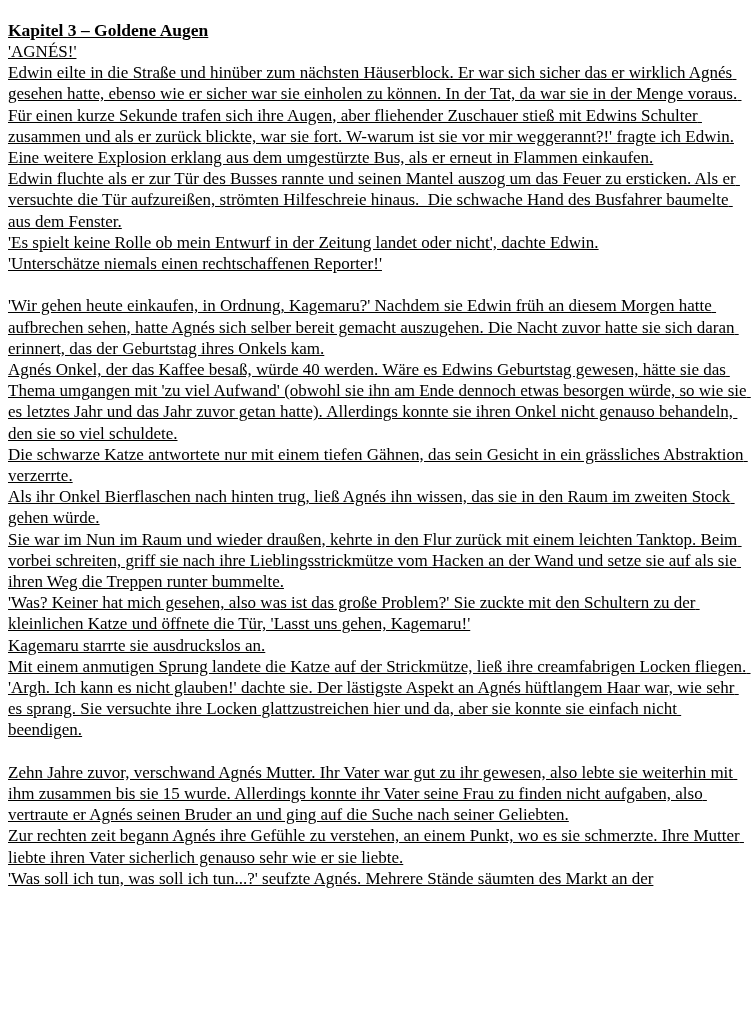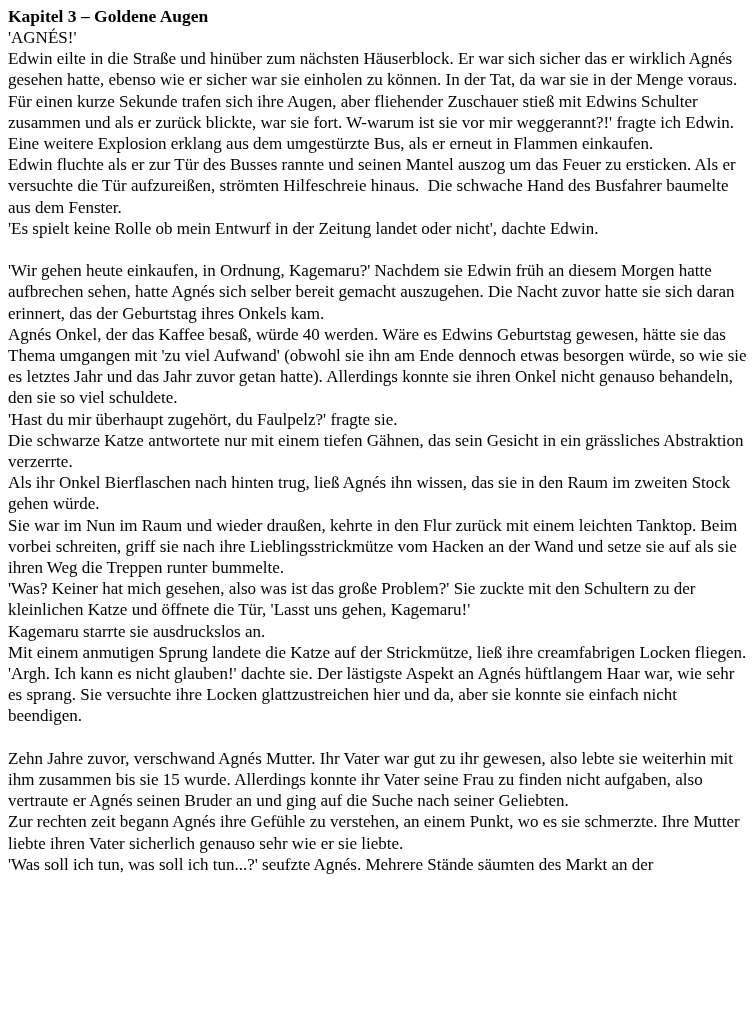--- a/index.html
+++ b/index.html
@@ -10,21 +10,22 @@
   body {
     width: 754px;
     height: 1022px;
     overflow: hidden;
     color: #000000;
     font-family: "Liberation Serif", "DejaVu Serif", serif;
     font-size: 17px;
     line-height: 21.2px;
   }
   .doc {
-    padding: 5px 7px 0 8px;
+    padding: 19px 7px 0 8px;
+    text-decoration: underline;
   }
   .doc-title {
     font-size: 17.5px;
     font-weight: bold;
     margin: 0;
     line-height: 22px;
   }
   .section {
     margin: 0;
   }
@@ -43,26 +44,26 @@
 <div class="doc">
 
   <h1 class="doc-title">Kapitel 3 – Goldene Augen</h1>
 
   <div class="section">
     <p class="para">'AGNÉS!'</p>
     <p class="para">Edwin eilte in die Straße und hinüber zum nächsten Häuserblock. Er war sich sicher das er wirklich Agnés gesehen hatte, ebenso wie er sicher war sie einholen zu können. In der Tat, da war sie in der Menge voraus. Für einen kurze Sekunde trafen sich ihre Augen, aber fliehender Zuschauer stieß mit Edwins Schulter zusammen und als er zurück blickte, war sie fort. W-warum ist sie vor mir weggerannt?!' fragte ich Edwin.</p>
     <p class="para">Eine weitere Explosion erklang aus dem umgestürzte Bus, als er erneut in Flammen einkaufen.</p>
     <p class="para">Edwin fluchte als er zur Tür des Busses rannte und seinen Mantel auszog um das Feuer zu ersticken. Als er versuchte die Tür aufzureißen, strömten Hilfeschreie hinaus.  Die schwache Hand des Busfahrer baumelte aus dem Fenster.</p>
     <p class="para">'Es spielt keine Rolle ob mein Entwurf in der Zeitung landet oder nicht', dachte Edwin.</p>
+    <p class="para">'Unterschätze niemals einen rechtschaffenen Reporter!'</p>
   </div>
 
   <div class="section">
     <p class="para">'Wir gehen heute einkaufen, in Ordnung, Kagemaru?' Nachdem sie Edwin früh an diesem Morgen hatte aufbrechen sehen, hatte Agnés sich selber bereit gemacht auszugehen. Die Nacht zuvor hatte sie sich daran erinnert, das der Geburtstag ihres Onkels kam.</p>
     <p class="para">Agnés Onkel, der das Kaffee besaß, würde 40 werden. Wäre es Edwins Geburtstag gewesen, hätte sie das Thema umgangen mit 'zu viel Aufwand' (obwohl sie ihn am Ende dennoch etwas besorgen würde, so wie sie es letztes Jahr und das Jahr zuvor getan hatte). Allerdings konnte sie ihren Onkel nicht genauso behandeln, den sie so viel schuldete.</p>
-    <p class="para">'Hast du mir überhaupt zugehört, du Faulpelz?' fragte sie.</p>
     <p class="para">Die schwarze Katze antwortete nur mit einem tiefen Gähnen, das sein Gesicht in ein grässliches Abstraktion verzerrte.</p>
     <p class="para">Als ihr Onkel Bierflaschen nach hinten trug, ließ Agnés ihn wissen, das sie in den Raum im zweiten Stock gehen würde.</p>
     <p class="para">Sie war im Nun im Raum und wieder draußen, kehrte in den Flur zurück mit einem leichten Tanktop. Beim vorbei schreiten, griff sie nach ihre Lieblingsstrickmütze vom Hacken an der Wand und setze sie auf als sie ihren Weg die Treppen runter bummelte.</p>
     <p class="para">'Was? Keiner hat mich gesehen, also was ist das große Problem?' Sie zuckte mit den Schultern zu der kleinlichen Katze und öffnete die Tür, 'Lasst uns gehen, Kagemaru!'</p>
     <p class="para">Kagemaru starrte sie ausdruckslos an.</p>
     <p class="para">Mit einem anmutigen Sprung landete die Katze auf der Strickmütze, ließ ihre creamfabrigen Locken fliegen. 'Argh. Ich kann es nicht glauben!' dachte sie. Der lästigste Aspekt an Agnés hüftlangem Haar war, wie sehr es sprang. Sie versuchte ihre Locken glattzustreichen hier und da, aber sie konnte sie einfach nicht beendigen.</p>
   </div>
 
   <div class="section">
     <p class="para">Zehn Jahre zuvor, verschwand Agnés Mutter. Ihr Vater war gut zu ihr gewesen, also lebte sie weiterhin mit ihm zusammen bis sie 15 wurde. Allerdings konnte ihr Vater seine Frau zu finden nicht aufgaben, also vertraute er Agnés seinen Bruder an und ging auf die Suche nach seiner Geliebten.</p>

